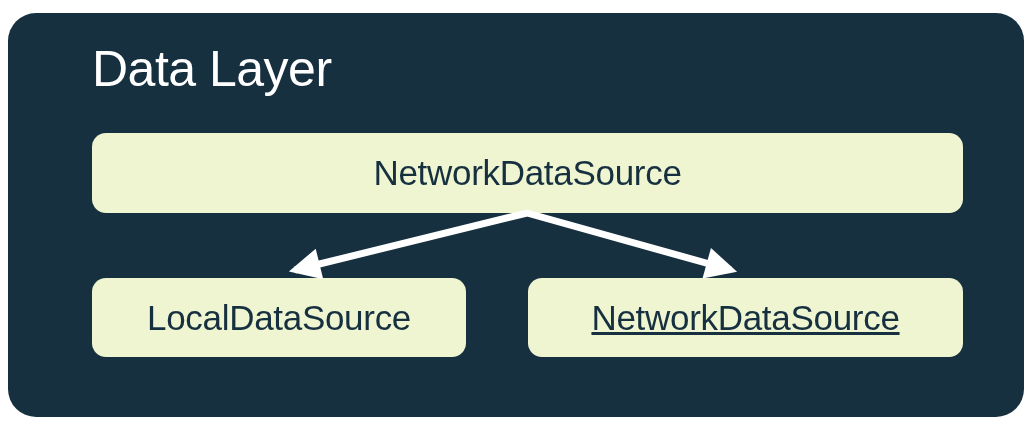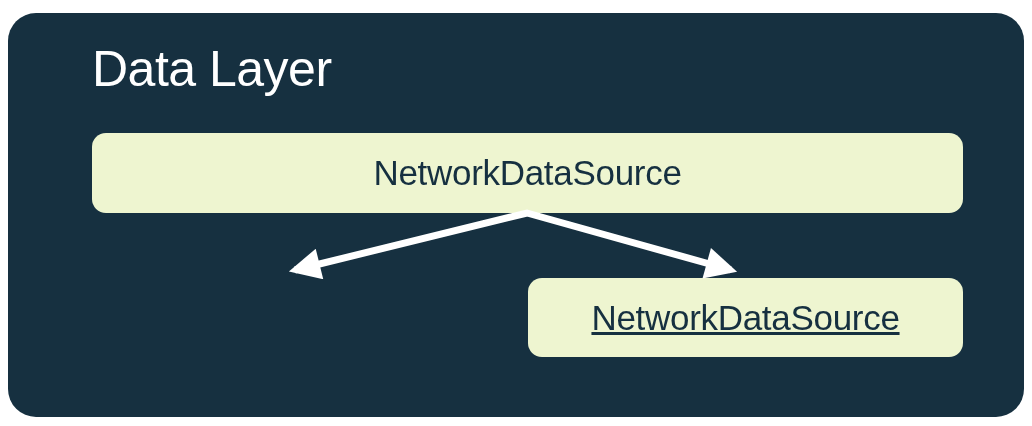--- a/index.html
+++ b/index.html
@@ -73,20 +73,23 @@
 <div class="canvas">
 
   <div class="container"></div>
 
   <div class="title">Data Layer</div>
 
   <div class="node node-repo">
     <span>NetworkDataSource</span>
   </div>
 
+  <div class="node node-local">
+    <span>LocalDataSource</span>
+  </div>
 
   <div class="node node-network">
     <span>NetworkDataSource</span>
   </div>
 
   <svg class="arrows" viewBox="0 0 1032 426">
     <defs>
       <marker id="arrowhead" viewBox="0 0 10 10" refX="8" refY="5" markerWidth="5.5" markerHeight="4.5" orient="auto-start-reverse">
         <path class="head" d="M 0 0 L 10 5 L 0 10 z"></path>
       </marker>

